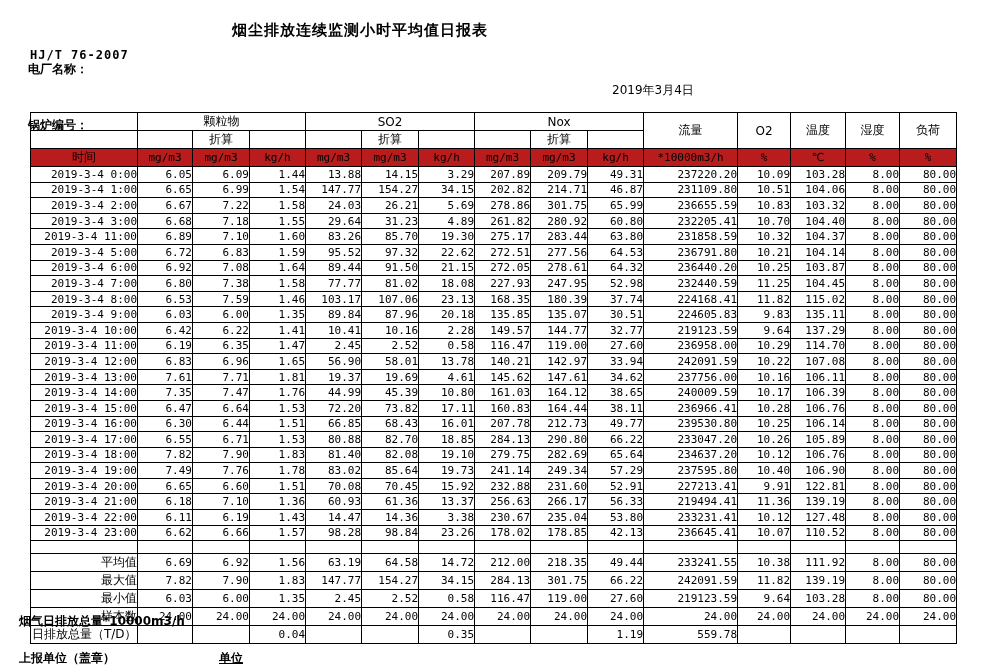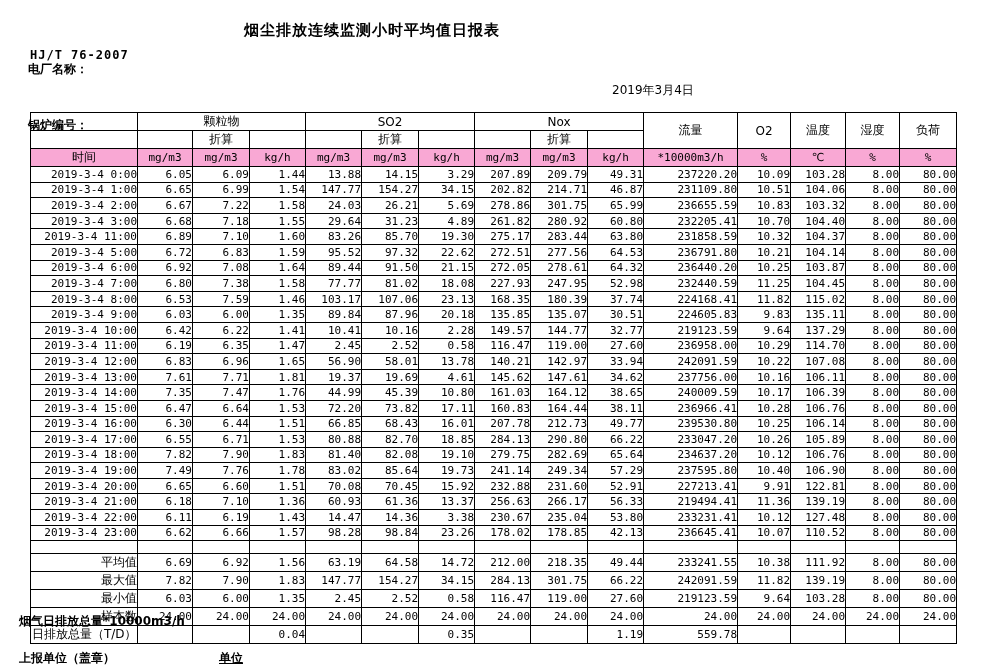--- a/index.html
+++ b/index.html
@@ -4,35 +4,35 @@
 <style>
   html,body{margin:0;padding:0;}
   body{
     width:985px;height:666px;position:relative;background:#ffffff;color:#000;
     font-family:"DejaVu Sans","Liberation Sans",sans-serif;
     overflow:hidden;
   }
   .std-no{position:absolute;left:30px;top:4px;font-size:12px;font-weight:bold;
     font-family:"DejaVu Sans Mono","DejaVu Sans",monospace;letter-spacing:1px;margin-top:44px;}
   .title{position:absolute;left:0;top:21px;width:720px;text-align:center;
-    font-size:15px;font-weight:bold;letter-spacing:1px;margin-left:12px;}
+    font-size:15px;font-weight:bold;letter-spacing:1px;}
   .plant-label{position:absolute;left:28px;top:61px;font-size:12px;font-weight:bold;}
   .boiler-label{position:absolute;left:28px;top:83px;font-size:12px;font-weight:bold;margin-top:34px;}
   .report-date{position:absolute;left:612px;top:82px;font-size:12px;}
 
   table.report{
     position:absolute;left:30px;top:112px;width:926px;
     border-collapse:collapse;table-layout:fixed;font-size:11px;padding-left:36px;
   }
   table.report th, table.report td{
     border:1px solid #000;overflow:hidden;white-space:nowrap;padding:0;
   }
   thead th{font-weight:normal;text-align:center;font-size:12px;}
   tr.h1 th, tr.h2 th{height:16px;}
-  tr.units th{height:15px;background:#f9a8d4;font-size:11px;
+  tr.units th{height:15px;background:#b91c1c;font-size:11px;
     font-family:"DejaVu Sans Mono","DejaVu Sans",monospace;}
   tr.units th.time-head{font-family:"DejaVu Sans","Liberation Sans",sans-serif;font-size:12px;}
   tbody td{height:14.6px;}
   td.num{text-align:right;padding-right:3px;
     font-family:"DejaVu Sans Mono","DejaVu Sans",monospace;}
   td.time{text-align:right;padding-right:7px;
     font-family:"DejaVu Sans Mono","DejaVu Sans",monospace;}
   td.label{text-align:right;padding-right:5px;font-size:12px;}
   tr.spacer td{height:11.5px;}
   #summary-rows tr:last-child td.label{text-align:left;padding-left:1px;}

